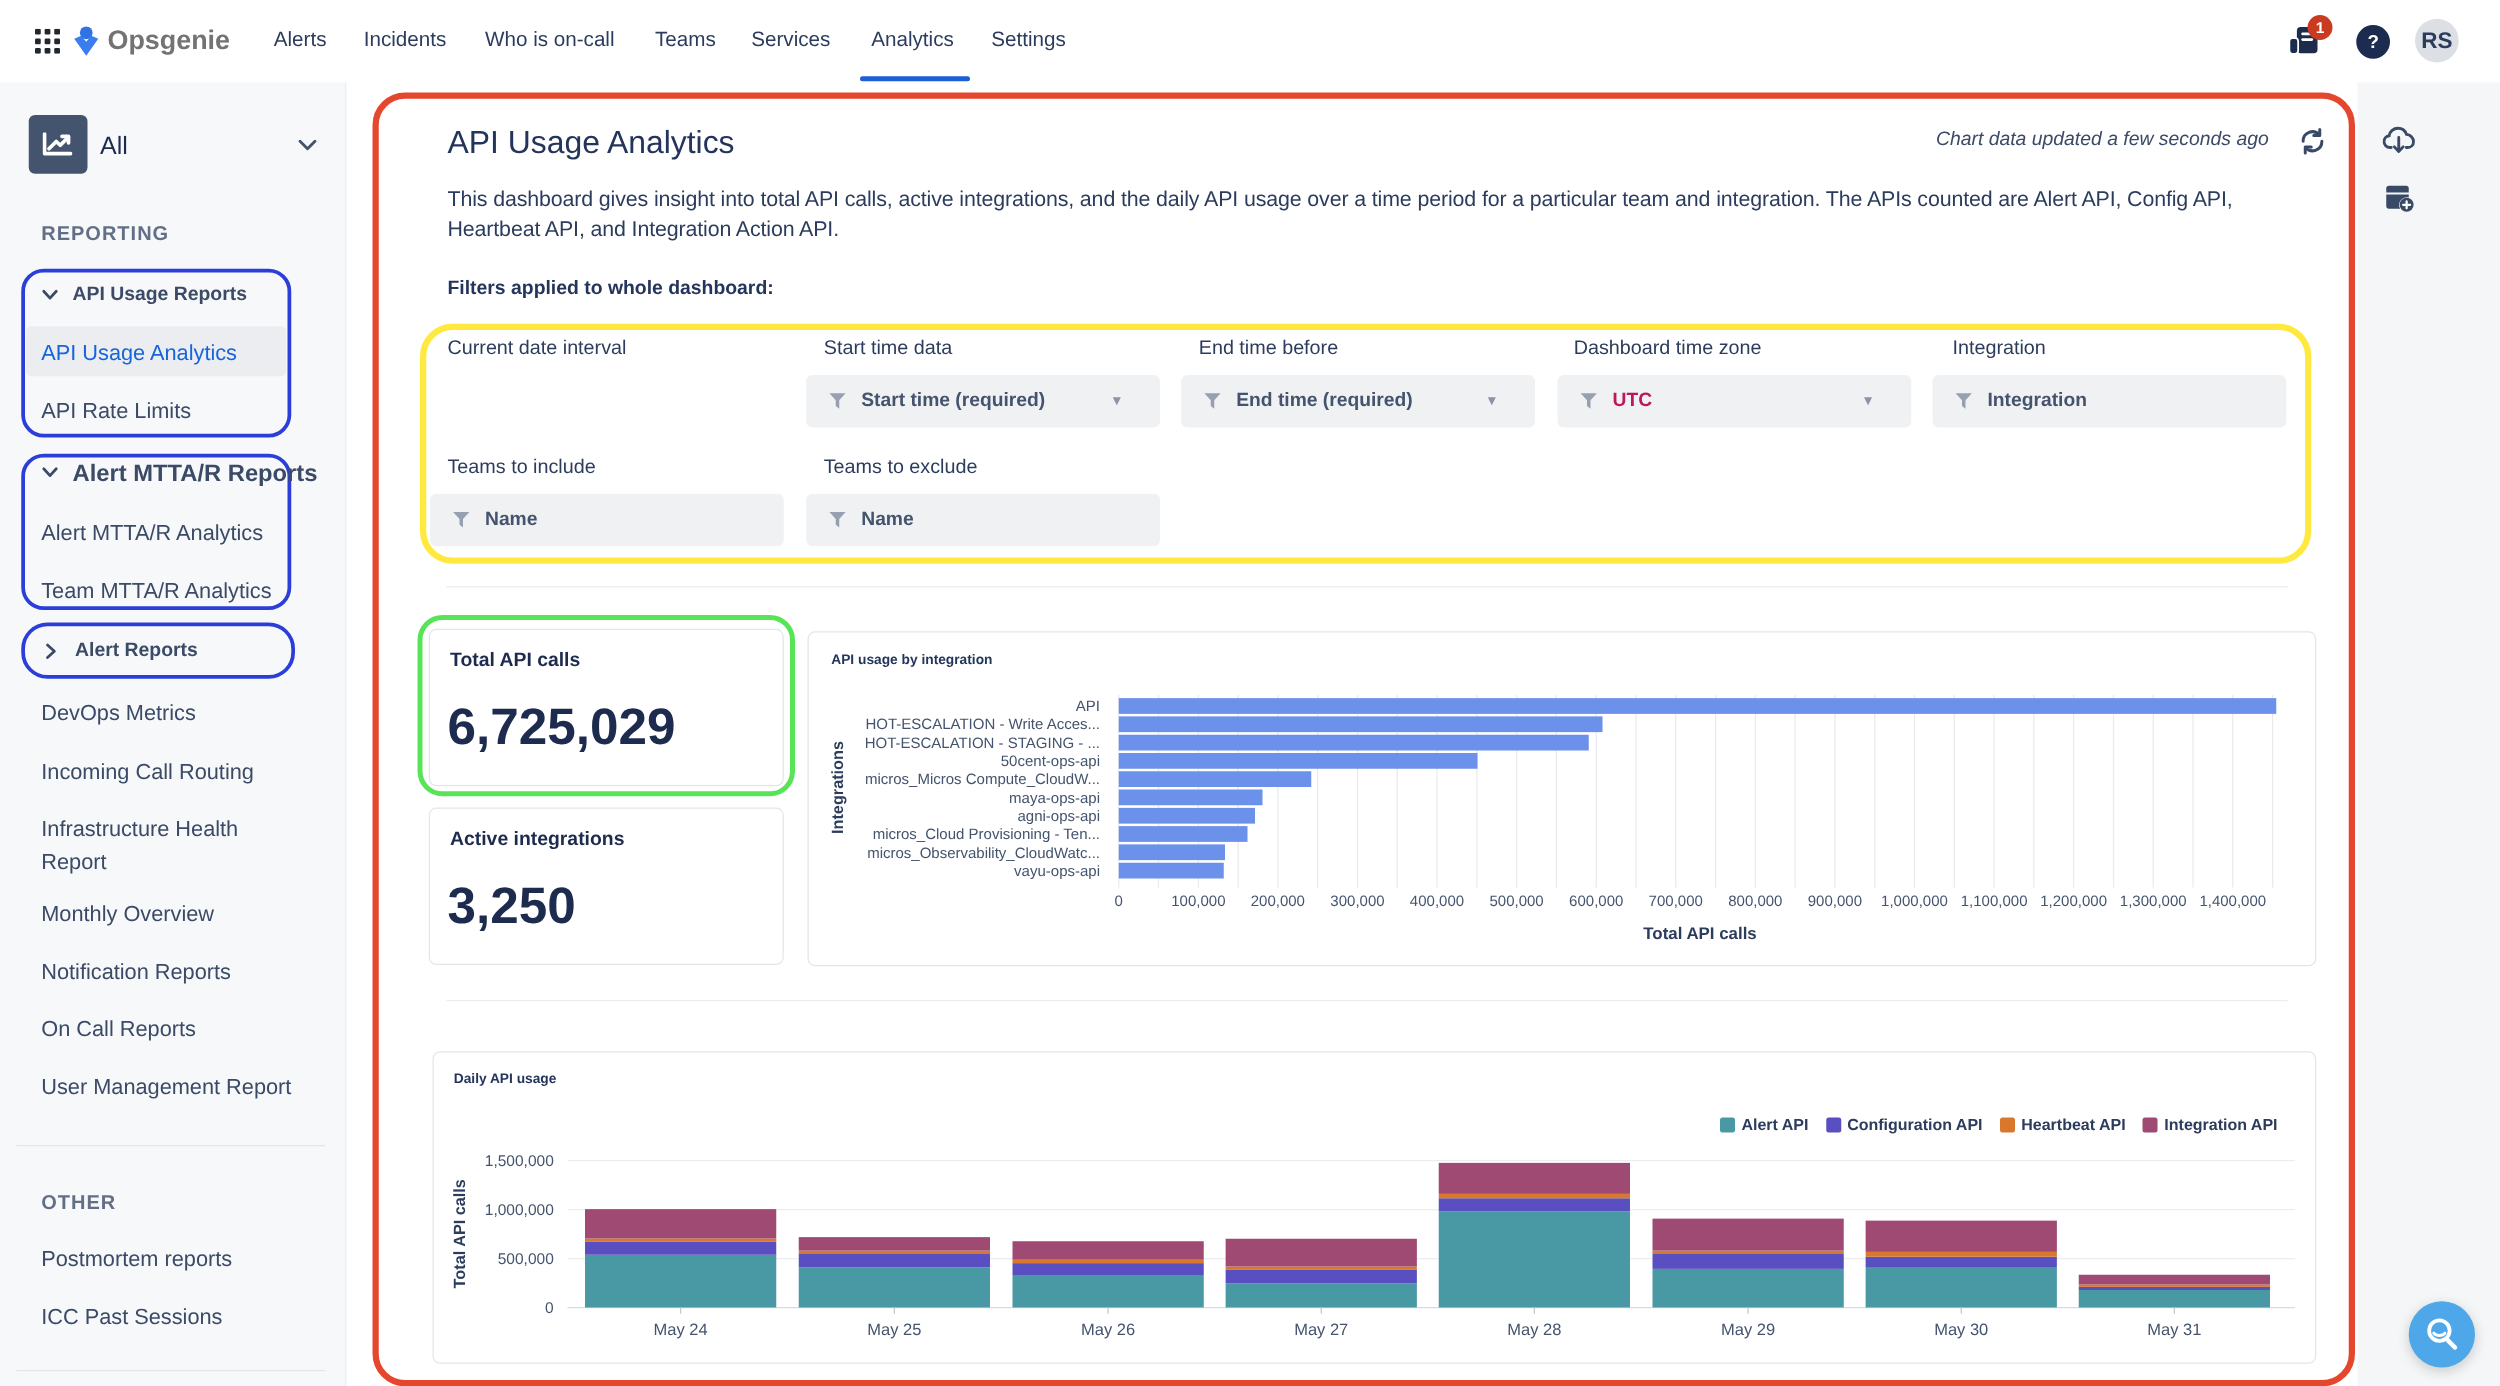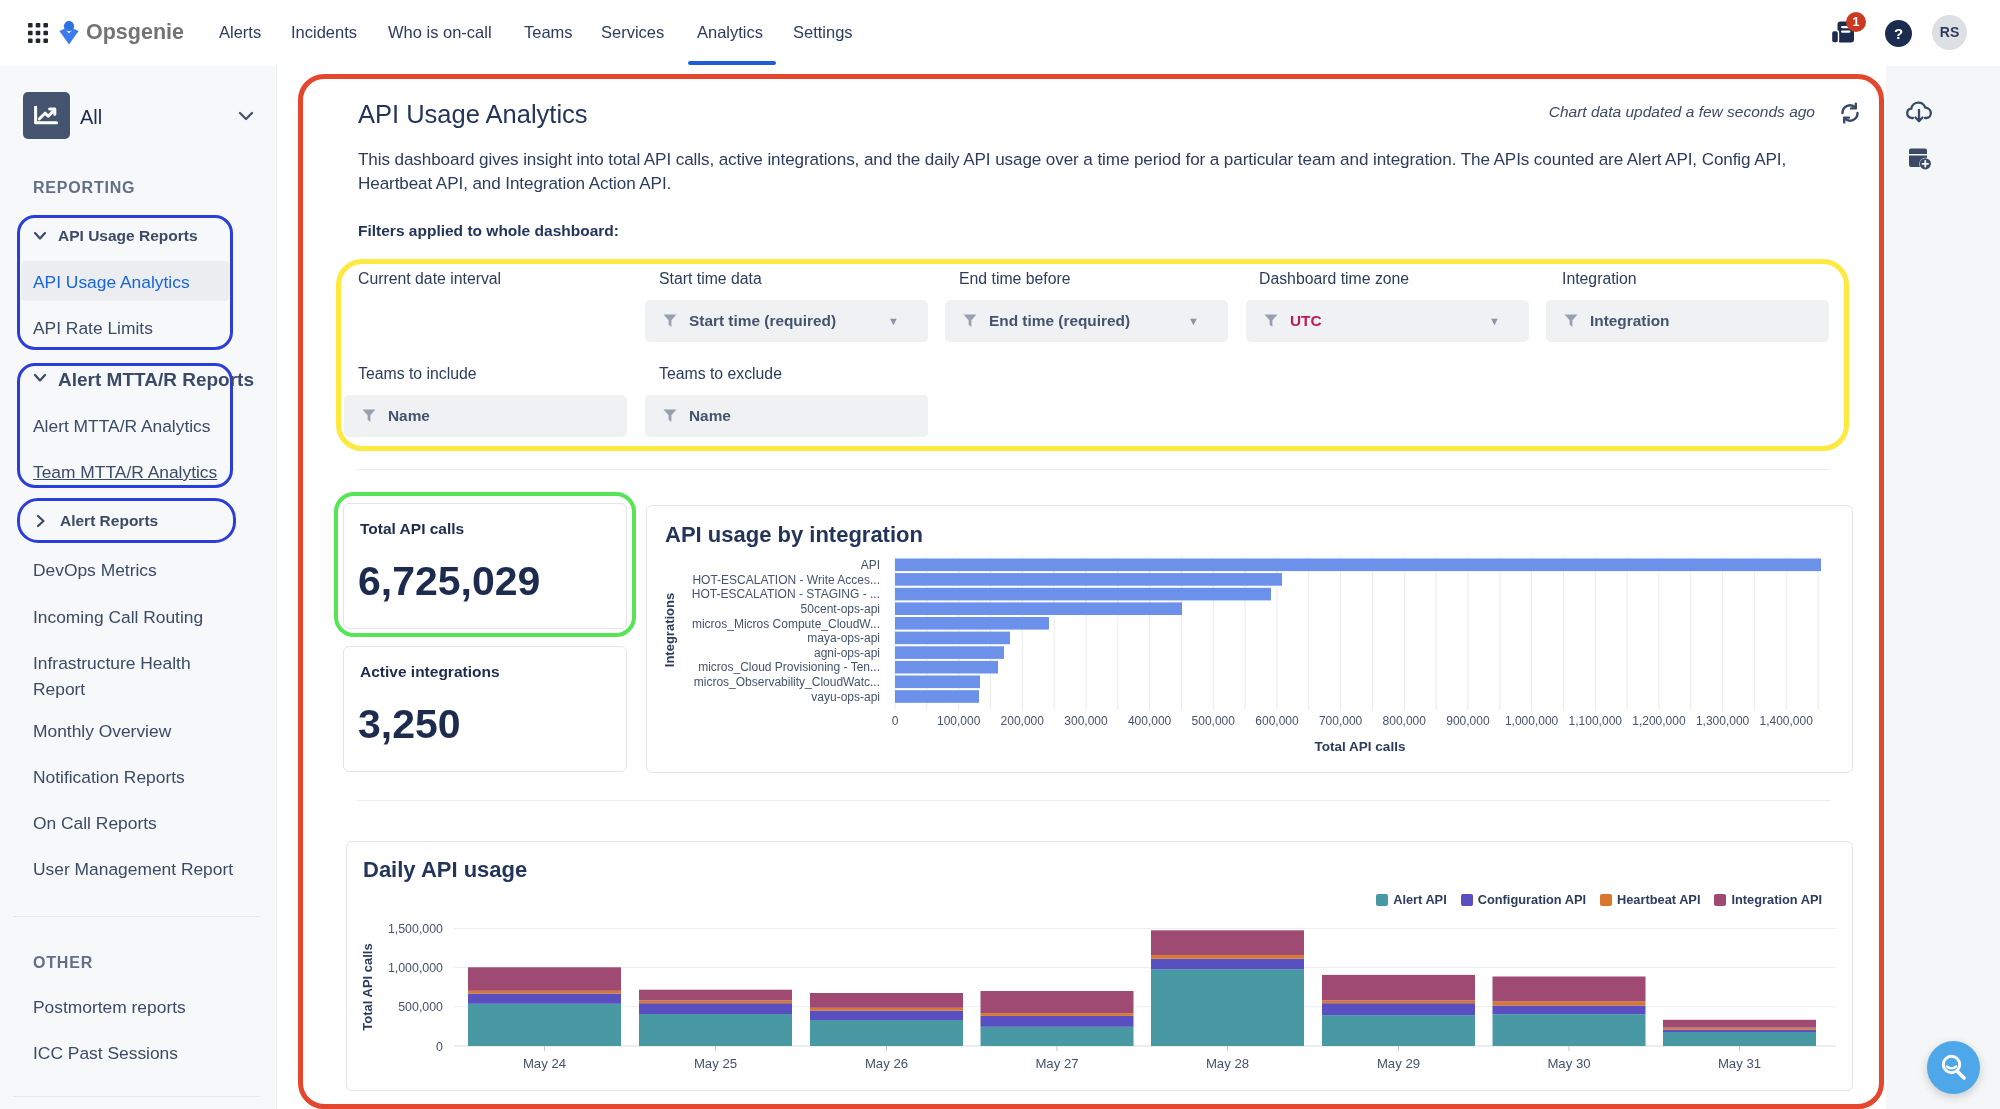--- a/index.html
+++ b/index.html
@@ -6,21 +6,21 @@
 html,body { width:2000px; height:1109px; overflow:hidden; background:#fff;
   font-family:"Liberation Sans", sans-serif; }
 #page { position:relative; width:2000px; height:1109px; background:#fff; }
 .abs { position:absolute; }
 
 #topbar { position:absolute; left:0; top:0; width:2000px; height:66px; background:#fff; }
 .navitem { position:absolute; top:23px; font-size:16.5px; font-weight:500; color:#2c3c5d; white-space:nowrap; }
 #underline { position:absolute; left:688px; top:61px; width:88px; height:4px; background:#1d5ed6; border-radius:2px; }
 #logotext { position:absolute; left:86px; top:20px; font-size:21.5px; font-weight:700; color:#737373; letter-spacing:0px; }
 #helpcircle { position:absolute; left:1885px; top:20px; width:27px; height:27px; border-radius:50%; background:#1c2b50; color:#fff; font-size:15px; font-weight:700; text-align:center; line-height:27px; }
-#avatar { position:absolute; left:1932px; top:15px; width:35px; height:35px; border-radius:50%; background:#dcdfe4; color:#2c3c5d; font-size:14px; font-weight:700; text-align:center; line-height:35px; }
+#avatar { position:absolute; left:1932px; top:15px; width:35px; height:35px; border-radius:50%; background:#dcdfe4; color:#2c3c5d; font-size:18px; font-weight:700; text-align:center; line-height:35px; }
 #badge { position:absolute; left:1846px; top:12px; width:20px; height:20px; border-radius:50%; background:#ca3a21; color:#fff; font-size:12.5px; font-weight:700; text-align:center; line-height:20px; }
 
 #sidebar { position:absolute; left:0; top:66px; width:277px; height:1043px; background:#f7f8f9; border-right:1px solid #eceef1; }
 .snav { position:absolute; font-size:17.4px; color:#3b4a66; white-space:nowrap; }
 .slabel { position:absolute; font-size:16px; font-weight:700; color:#626f86; letter-spacing:0.8px; }
 .sdivider { position:absolute; left:13px; width:247px; height:1px; background:#e4e6ea; }
 .bluebox { position:absolute; border:3px solid #2c3ed9; border-radius:18px; }
 #allbtn { position:absolute; left:23px; top:92px; width:47px; height:47px; background:#44546f; border-radius:5px; }
 
 #gutter { position:absolute; left:1886px; top:66px; width:114px; height:1043px; background:#f5f6f7; }
@@ -30,21 +30,21 @@
 #filtershead { position:absolute; left:358px; top:222px; font-size:15.5px; font-weight:700; color:#24355c; }
 #yellowbox { position:absolute; left:336px; top:259px; width:1513px; height:192px; border:5px solid #ffe93e; border-radius:26px; }
 .flabel { position:absolute; font-size:15.8px; color:#2c3c5d; white-space:nowrap; }
 .finput { position:absolute; height:42px; width:283px; background:#f0f1f3; border-radius:5px; font-size:15.4px; color:#4b5a75; line-height:42px; white-space:nowrap; }
 .caret { position:absolute; top:0px; font-size:11px; color:#8b93a6; }
 .divline { position:absolute; height:1px; background:#ebedf0; }
 #greenbox { position:absolute; left:334px; top:492px; width:302px; height:145px; border:4px solid #57e557; border-radius:20px; }
 .card { position:absolute; background:#fff; border:1.5px solid #e3e5e9; border-radius:6px; }
 .cardlabel { position:absolute; font-size:15.5px; font-weight:700; color:#1d2b4e; }
 .bignum { position:absolute; font-size:41px; font-weight:650; color:#1d2b4e; letter-spacing:0px; }
-.charttitle { position:absolute; font-size:22px; font-weight:700; color:#24355c; }
+.charttitle { position:absolute; font-size:11px; font-weight:700; color:#24355c; }
 #legend { position:absolute; left:646px; top:893px; width:1176px; height:14px; display:flex; justify-content:flex-end; gap:14px;align-items:flex-end; }
 .litem { display:flex; align-items:center; gap:5px; font-size:12.8px; font-weight:600; color:#2c3c5d; white-space:nowrap; }
 .lsq { width:12px; height:12px; border-radius:2px; display:inline-block; }
 #fab { position:absolute; left:1927px; top:1041px; width:53px; height:53px; border-radius:50%; background:#4ea7e8; box-shadow:0 3px 10px rgba(0,0,0,0.18); }
 </style>
 </head>
 <body>
 <div id="page">
 
 <div id="topbar">
@@ -109,21 +109,21 @@
 <div class="snav" style="left:58px; top:227px; font-weight:700; font-size:15.5px;">API Usage Reports</div>
 <div class="abs" style="left:21px; top:261px; width:208px; height:40px; background:#ebedf0; border-radius:4px;"></div>
 <div class="snav" style="left:33px; top:272px; color:#1765da; font-weight:500;">API Usage Analytics</div>
 <div class="snav" style="left:33px; top:318px;">API Rate Limits</div>
 
 <svg class="abs" style="left:33px; top:373px;" width="14" height="10" viewBox="0 0 14 10">
   <path d="M2 2 L7 7.5 L12 2" stroke="#3b4a66" stroke-width="2.2" fill="none" stroke-linecap="round" stroke-linejoin="round"></path>
 </svg>
 <div class="snav" style="left:58px; top:369px; font-weight:700; font-size:19px;">Alert MTTA/R Reports</div>
 <div class="snav" style="left:33px; top:416px;">Alert MTTA/R Analytics</div>
-<div class="snav" style="left:33px; top:462px;text-decoration:underline;">Team MTTA/R Analytics</div>
+<div class="snav" style="left:33px; top:462px;">Team MTTA/R Analytics</div>
 
 <svg class="abs" style="left:36px; top:514px;" width="10" height="14" viewBox="0 0 10 14">
   <path d="M2 2 L7.5 7 L2 12" stroke="#3b4a66" stroke-width="2.2" fill="none" stroke-linecap="round" stroke-linejoin="round"></path>
 </svg>
 <div class="snav" style="left:60px; top:512px; font-weight:700; font-size:15.5px;">Alert Reports</div>
 
 <div class="snav" style="left:33px; top:560px;">DevOps Metrics</div>
 <div class="snav" style="left:33px; top:607px;">Incoming Call Routing</div>
 <div class="snav" style="left:33px; top:653px;">Infrastructure Health<br><span style="display:inline-block; margin-top:5px;">Report</span></div>
 <div class="snav" style="left:33px; top:721px;">Monthly Overview</div>

